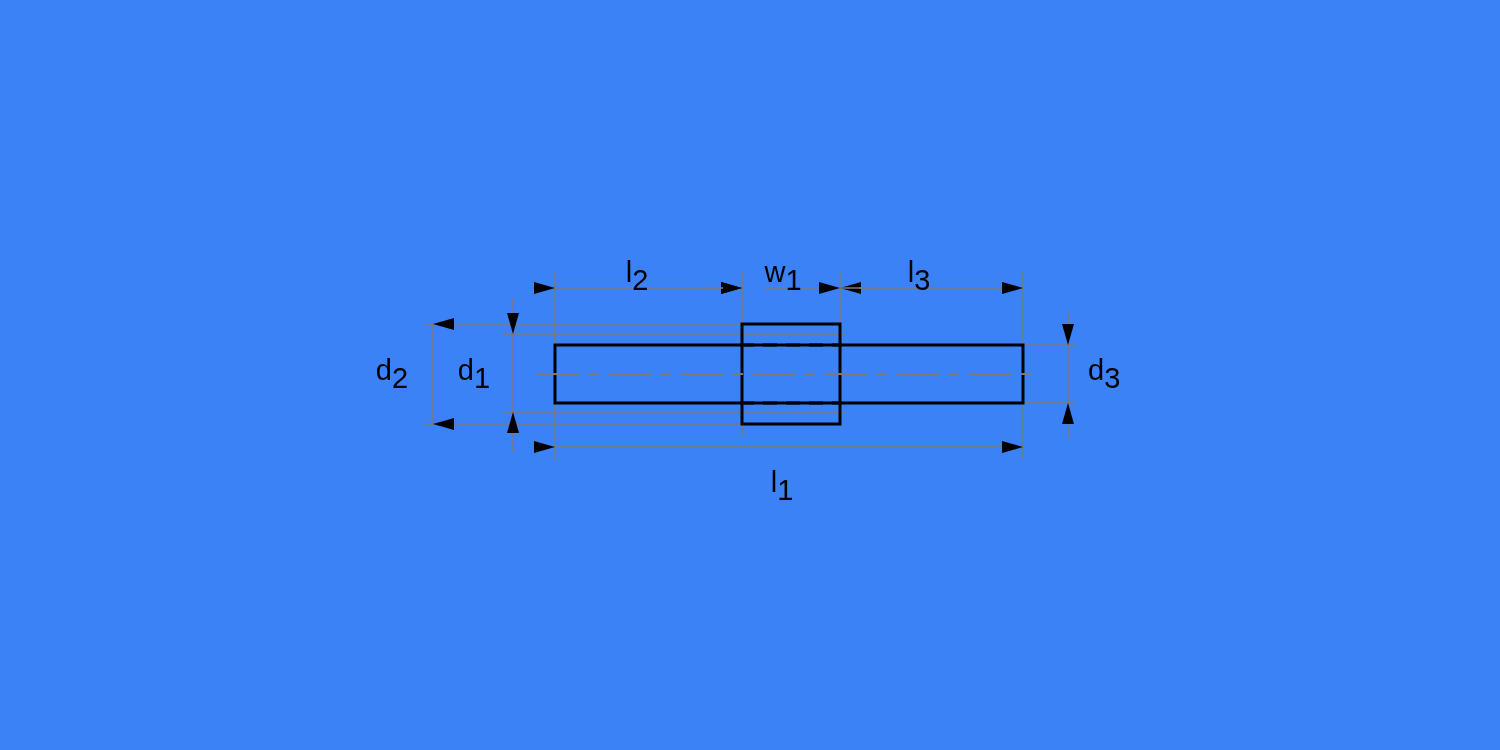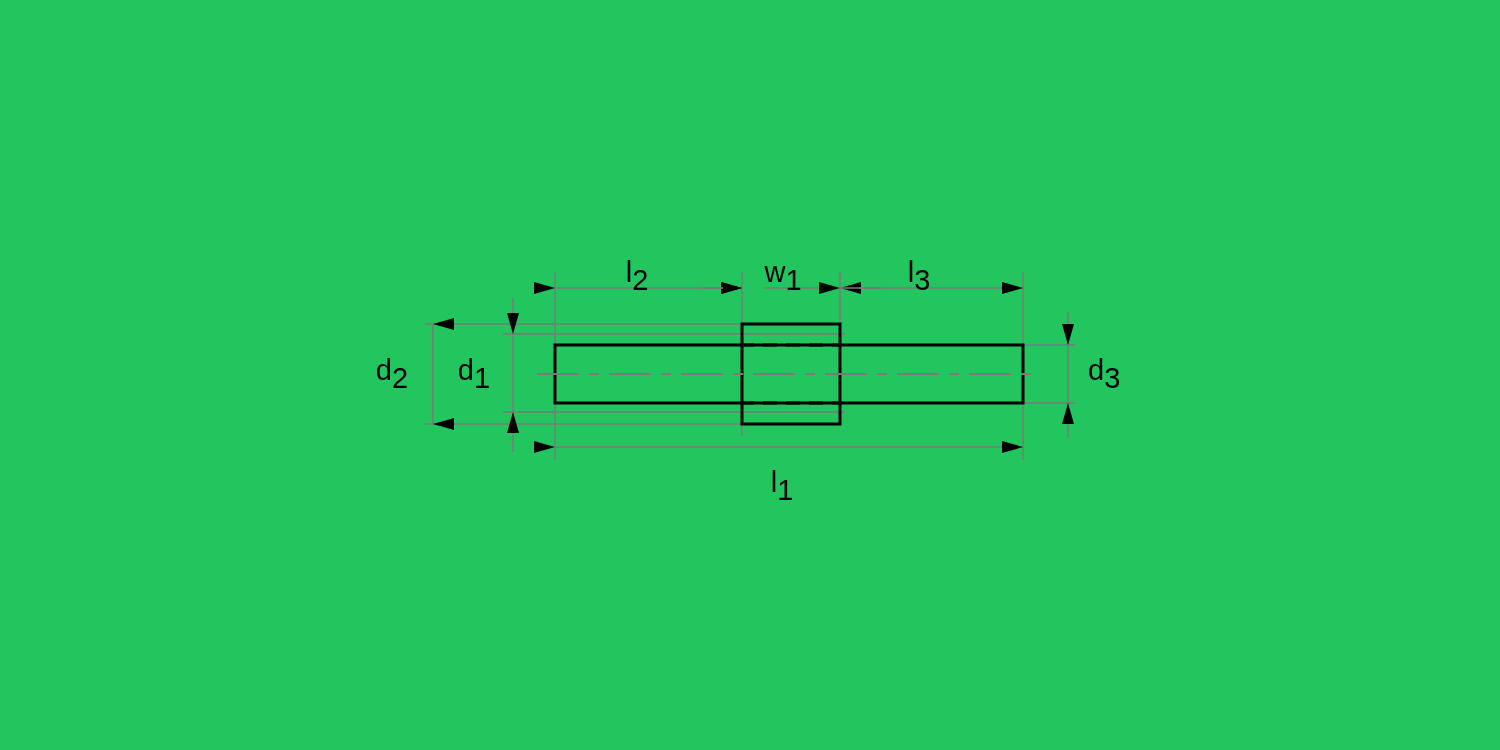--- a/index.html
+++ b/index.html
@@ -25,21 +25,21 @@
   }
   text.dim-label {
     font-family: "Liberation Sans", sans-serif;
     font-size: 29px;
     fill: #000000;
   }
 </style>
 </head>
 <body>
 
-<div id="canvas" style="background: #22c55e; text-decoration: underline;">
+<div id="canvas" style="background: #3b82f6; text-decoration: underline;">
   <svg id="drawing-svg" viewBox="0 0 1500 750" xmlns="http://www.w3.org/2000/svg">
 
     <defs>
 
       <marker id="arrow-right" markerWidth="22" markerHeight="12" refX="21" refY="6" orient="auto" markerUnits="userSpaceOnUse">
         <path d="M0,0 L21,6 L0,12 Z" fill="#000000"></path>
       </marker>
       <marker id="arrow-left" markerWidth="22" markerHeight="12" refX="21" refY="6" orient="auto" markerUnits="userSpaceOnUse">
         <path d="M0,0 L21,6 L0,12 Z" fill="#000000"></path>
       </marker>

